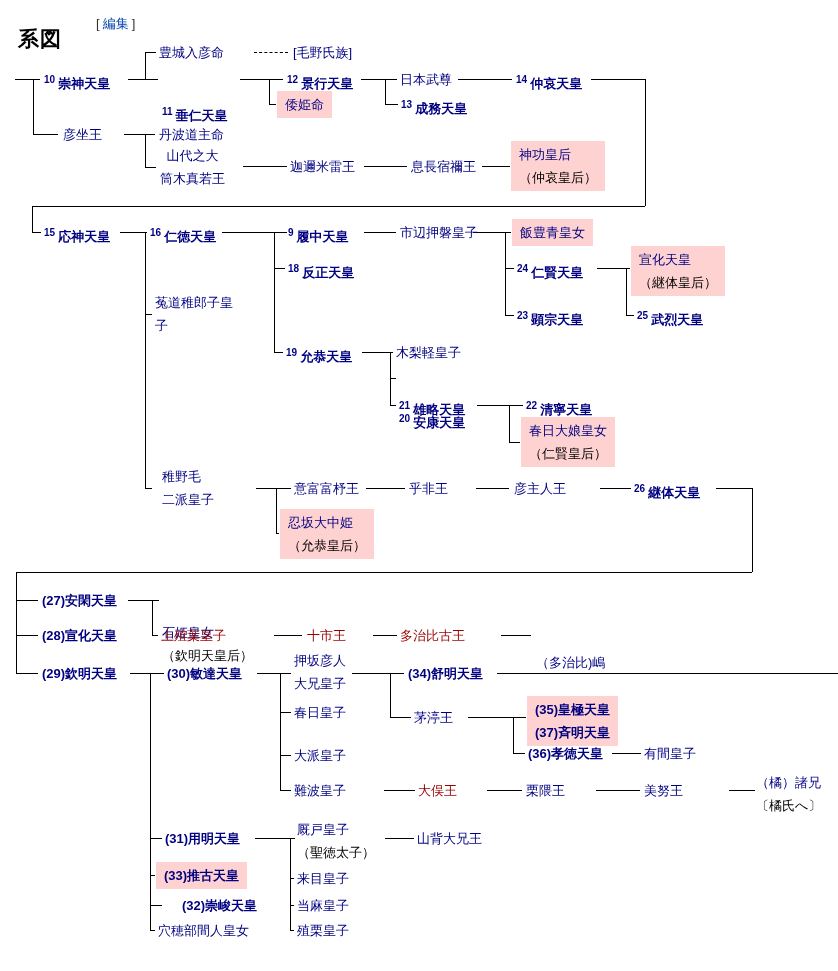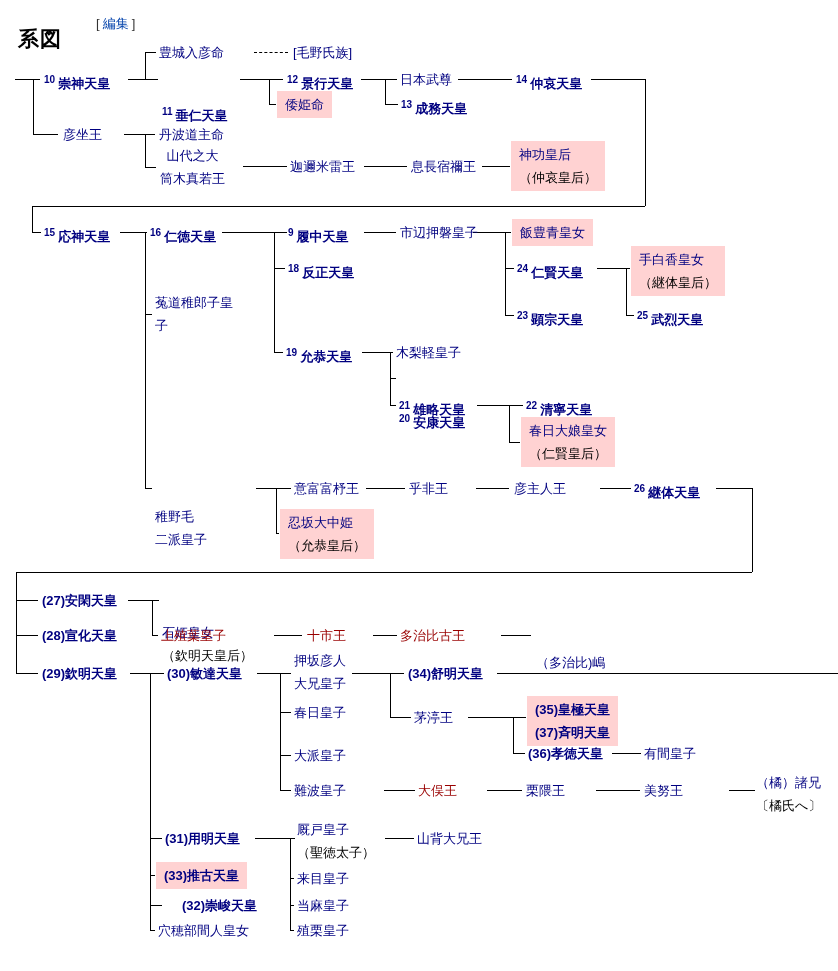--- a/index.html
+++ b/index.html
@@ -194,21 +194,21 @@
     <div class="node boxed" style="left: 512px; top: 218.5px;">
       <div class="row"><span class="st-per">飯豊青皇女</span></div>
     </div>
     <div class="node" style="left: 288px; top: 256.5px;">
       <div class="row"><span class="sup">18</span><span class="st-emp">反正天皇</span></div>
     </div>
     <div class="node" style="left: 517px; top: 256.5px;">
       <div class="row"><span class="sup">24</span><span class="st-emp">仁賢天皇</span></div>
     </div>
     <div class="node boxed" style="left: 631px; top: 246px;">
-      <div class="row"><span class="st-per">手白香皇女</span></div>
+      <div class="row"><span class="st-per">宣化天皇</span></div>
       <div class="row"><span class="st-ann">（継体皇后）</span></div>
     </div>
     <div class="node" style="left: 517px; top: 303.5px;">
       <div class="row"><span class="sup">23</span><span class="st-emp">顕宗天皇</span></div>
     </div>
     <div class="node" style="left: 637px; top: 303.5px;">
       <div class="row"><span class="sup">25</span><span class="st-emp">武烈天皇</span></div>
     </div>
     <div class="node" style="left: 155px; top: 291px;">
       <div class="row"><span class="st-per">菟道稚郎子皇</span></div>
@@ -226,21 +226,21 @@
     <div class="node" style="left: 399px; top: 393.5px;">
       <div class="row"><span class="sup">21</span><span class="st-emp">雄略天皇</span></div>
     </div>
     <div class="node" style="left: 526px; top: 393.5px;">
       <div class="row"><span class="sup">22</span><span class="st-emp">清寧天皇</span></div>
     </div>
     <div class="node boxed" style="left: 521px; top: 417px;">
       <div class="row"><span class="st-per">春日大娘皇女</span></div>
       <div class="row"><span class="st-ann">（仁賢皇后）</span></div>
     </div>
-    <div class="node" style="left: 155px; top: 465px; margin-top: 40px;">
+    <div class="node" style="left: 162px; top: 465px;">
       <div class="row"><span class="st-per">稚野毛</span></div>
       <div class="row"><span class="st-per">二派皇子</span></div>
     </div>
     <div class="node" style="left: 294px; top: 476.5px;">
       <div class="row"><span class="st-per">意富富杼王</span></div>
     </div>
     <div class="node" style="left: 409px; top: 476.5px;">
       <div class="row"><span class="st-per">乎非王</span></div>
     </div>
     <div class="node" style="left: 514px; top: 476.5px;">

